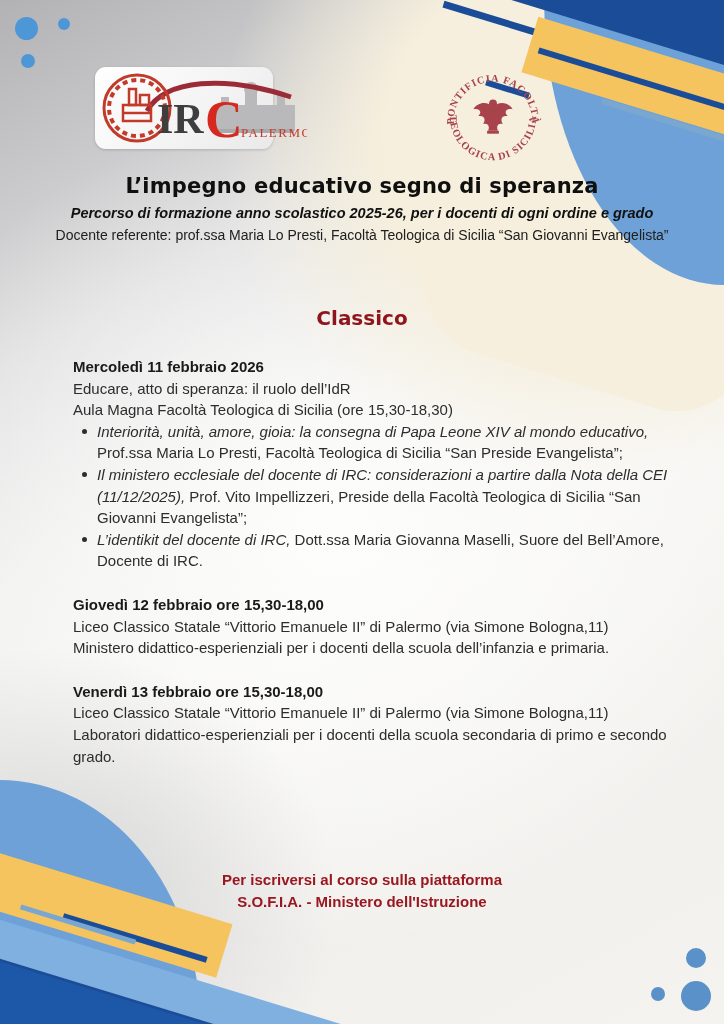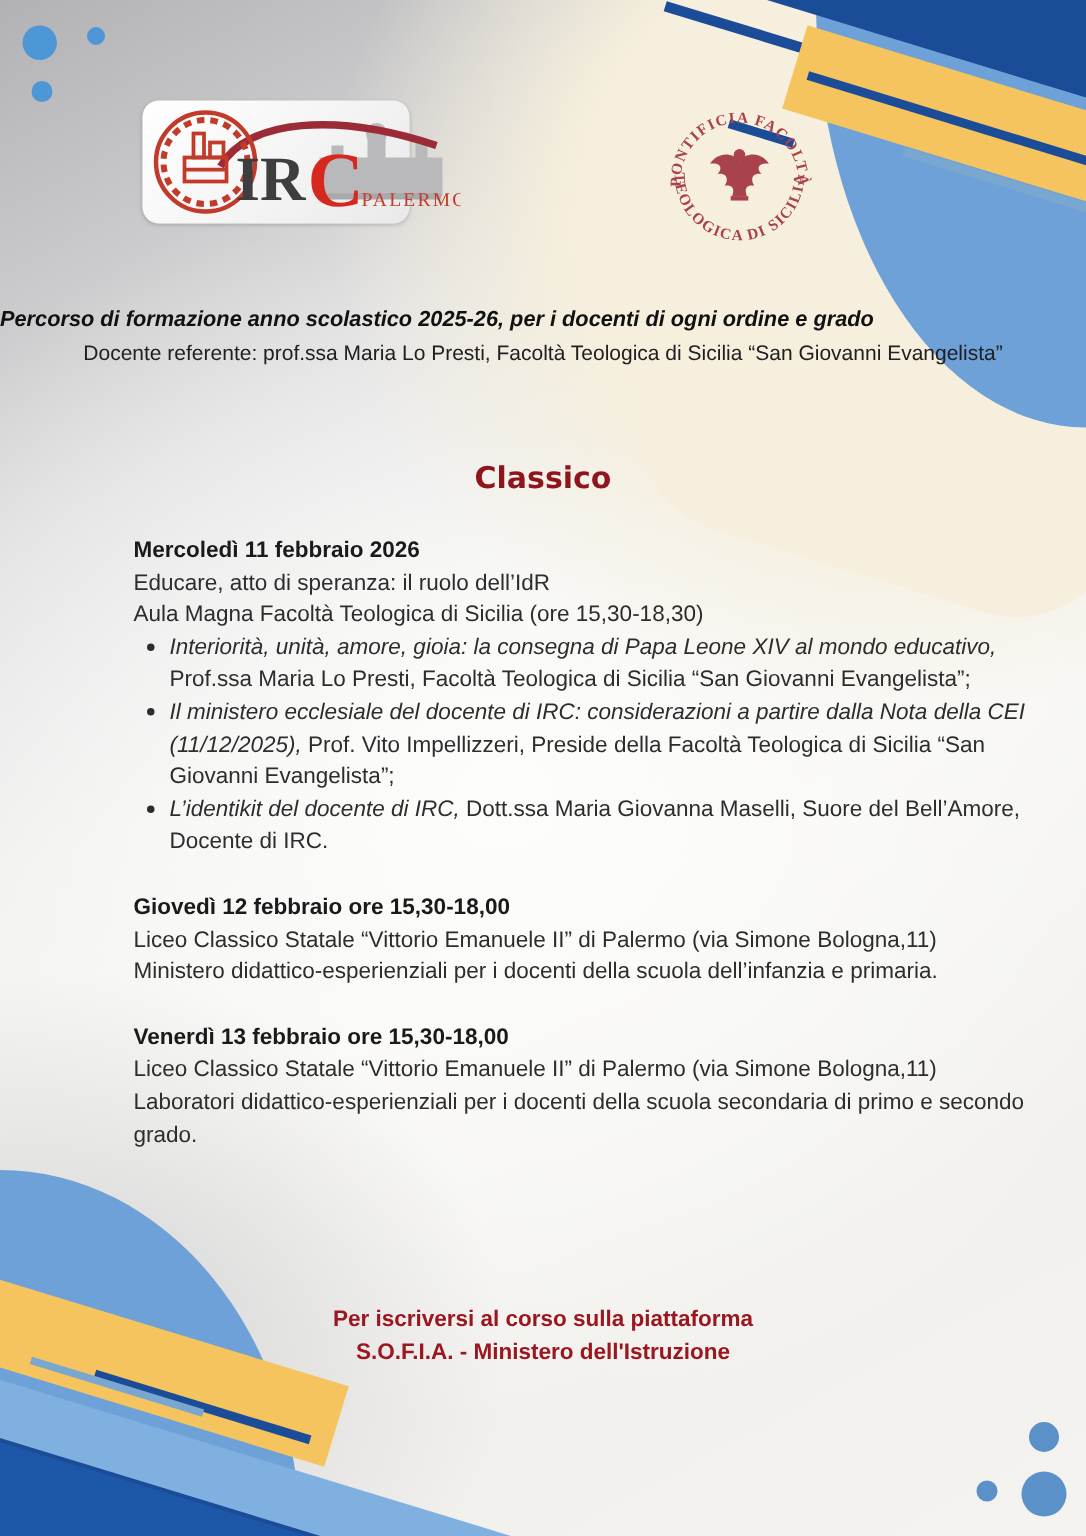--- a/index.html
+++ b/index.html
@@ -41,32 +41,32 @@
   
   .content{position:absolute;inset:0;z-index:5;}
   .logo-box{
     position:absolute;left:95px;top:67px;width:178px;height:82px;
     background:linear-gradient(135deg,#ffffff 0%,#f4f4f5 55%,#e9e9ea 100%);
     border-radius:11px;box-shadow:0 1px 3px rgba(0,0,0,.18);
   }
   .seal-box{position:absolute;left:444px;top:70px;width:98px;height:98px;}
   .title{position:absolute;left:0;right:0;top:174px;text-align:center;
     font-family:"DejaVu Sans",sans-serif;font-weight:bold;font-size:21px;color:#0f0f0f;letter-spacing:.2px;}
-  .subtitle{position:absolute;left:0;right:0;top:205px;
+  .subtitle{position:absolute;left:0;right:0;top:205px;text-align:center;
     font-weight:bold;font-style:italic;font-size:14.5px;color:#111;}
   .referent{position:absolute;left:0;right:0;top:227px;text-align:center;font-size:14px;color:#202020;}
   .prog-head{position:absolute;left:0;right:0;top:306px;text-align:center;
     font-family:"DejaVu Sans",sans-serif;font-weight:bold;font-size:20px;color:#8e151c;}
   .body-txt{position:absolute;left:73px;top:356px;width:614px;font-size:15px;line-height:21.6px;color:#2d2d2d;}
   .day-date{font-weight:bold;color:#1a1a1a;}
   ul.bullets{margin:0;padding:0;list-style:none;}
   ul.bullets li{position:relative;padding-left:24px;}
   ul.bullets li::before{content:"";position:absolute;left:9px;top:8.5px;width:5px;height:5px;border-radius:50%;background:#2d2d2d;}
   .it{font-style:italic;}
-  .sect{margin:0 0 22px 16px;}
+  .sect{margin:0 0 22px 0;}
   .footer{position:absolute;left:0;right:0;top:834px;text-align:center;
     font-weight:bold;font-size:15px;line-height:21.5px;color:#9b1720;margin-top:35px;}
 </style>
 </head>
 <body>
 
 <div class="page">
 
   <div class="deco circle tl-c1" style="background:#4e97d7"></div>
   <div class="deco circle tl-c2" style="background:#4e97d7"></div>
@@ -141,33 +141,34 @@
         </text>
 
         <g fill="#a8434b">
           <path d="M50 38 C44 31 34 33 30 40 C37 39 39 43 35 47 C41 46 43 50 40 55 C45 54 47 57 45 62 L55 62 C53 57 55 54 60 55 C57 50 59 46 65 47 C61 43 63 39 70 40 C66 33 56 31 50 38 Z"></path>
           <circle cx="50" cy="34" r="4"></circle>
           <rect x="44" y="62" width="12" height="3"></rect>
         </g>
       </svg>
     </div>
 
+    <div class="title">L’impegno educativo segno di speranza</div>
     <div class="subtitle">Percorso di formazione anno scolastico 2025-26, per i docenti di ogni ordine e grado</div>
     <div class="referent">Docente referente: prof.ssa Maria Lo Presti, Facoltà Teologica di Sicilia “San Giovanni Evangelista”</div>
 
     <div class="prog-head">Classico</div>
 
     <div class="body-txt">
 
       <div class="sect">
         <div class="day-date">Mercoledì 11 febbraio 2026</div>
         <div>Educare, atto di speranza: il ruolo dell’IdR</div>
         <div>Aula Magna Facoltà Teologica di Sicilia (ore 15,30-18,30)</div>
         <ul class="bullets">
-          <li><span class="it">Interiorità, unità, amore, gioia: la consegna di Papa Leone XIV al mondo educativo,</span><span> Prof.ssa Maria Lo Presti, Facoltà Teologica di Sicilia “San Giovanni Evangelista”;</span></li>
+          <li><span class="it">Interiorità, unità, amore, gioia: la consegna di Papa Leone XIV al mondo educativo,</span><span> Prof.ssa Maria Lo Presti, Facoltà Teologica di Sicilia “San Preside Evangelista”;</span></li>
           <li><span class="it">Il ministero ecclesiale del docente di IRC: considerazioni a partire dalla Nota della CEI (11/12/2025),</span><span> Prof. Vito Impellizzeri, Preside della Facoltà Teologica di Sicilia “San Giovanni Evangelista”;</span></li>
           <li><span class="it">L’identikit del docente di IRC,</span><span> Dott.ssa Maria Giovanna Maselli, Suore del Bell’Amore, Docente di IRC.</span></li>
         </ul>
       </div>
 
       <div class="sect">
         <div class="day-date">Giovedì 12 febbraio ore 15,30-18,00</div>
         <div>Liceo Classico Statale “Vittorio Emanuele II” di Palermo (via Simone Bologna,11)</div>
         <div>Ministero didattico-esperienziali per i docenti della scuola dell’infanzia e primaria.</div>
       </div>

